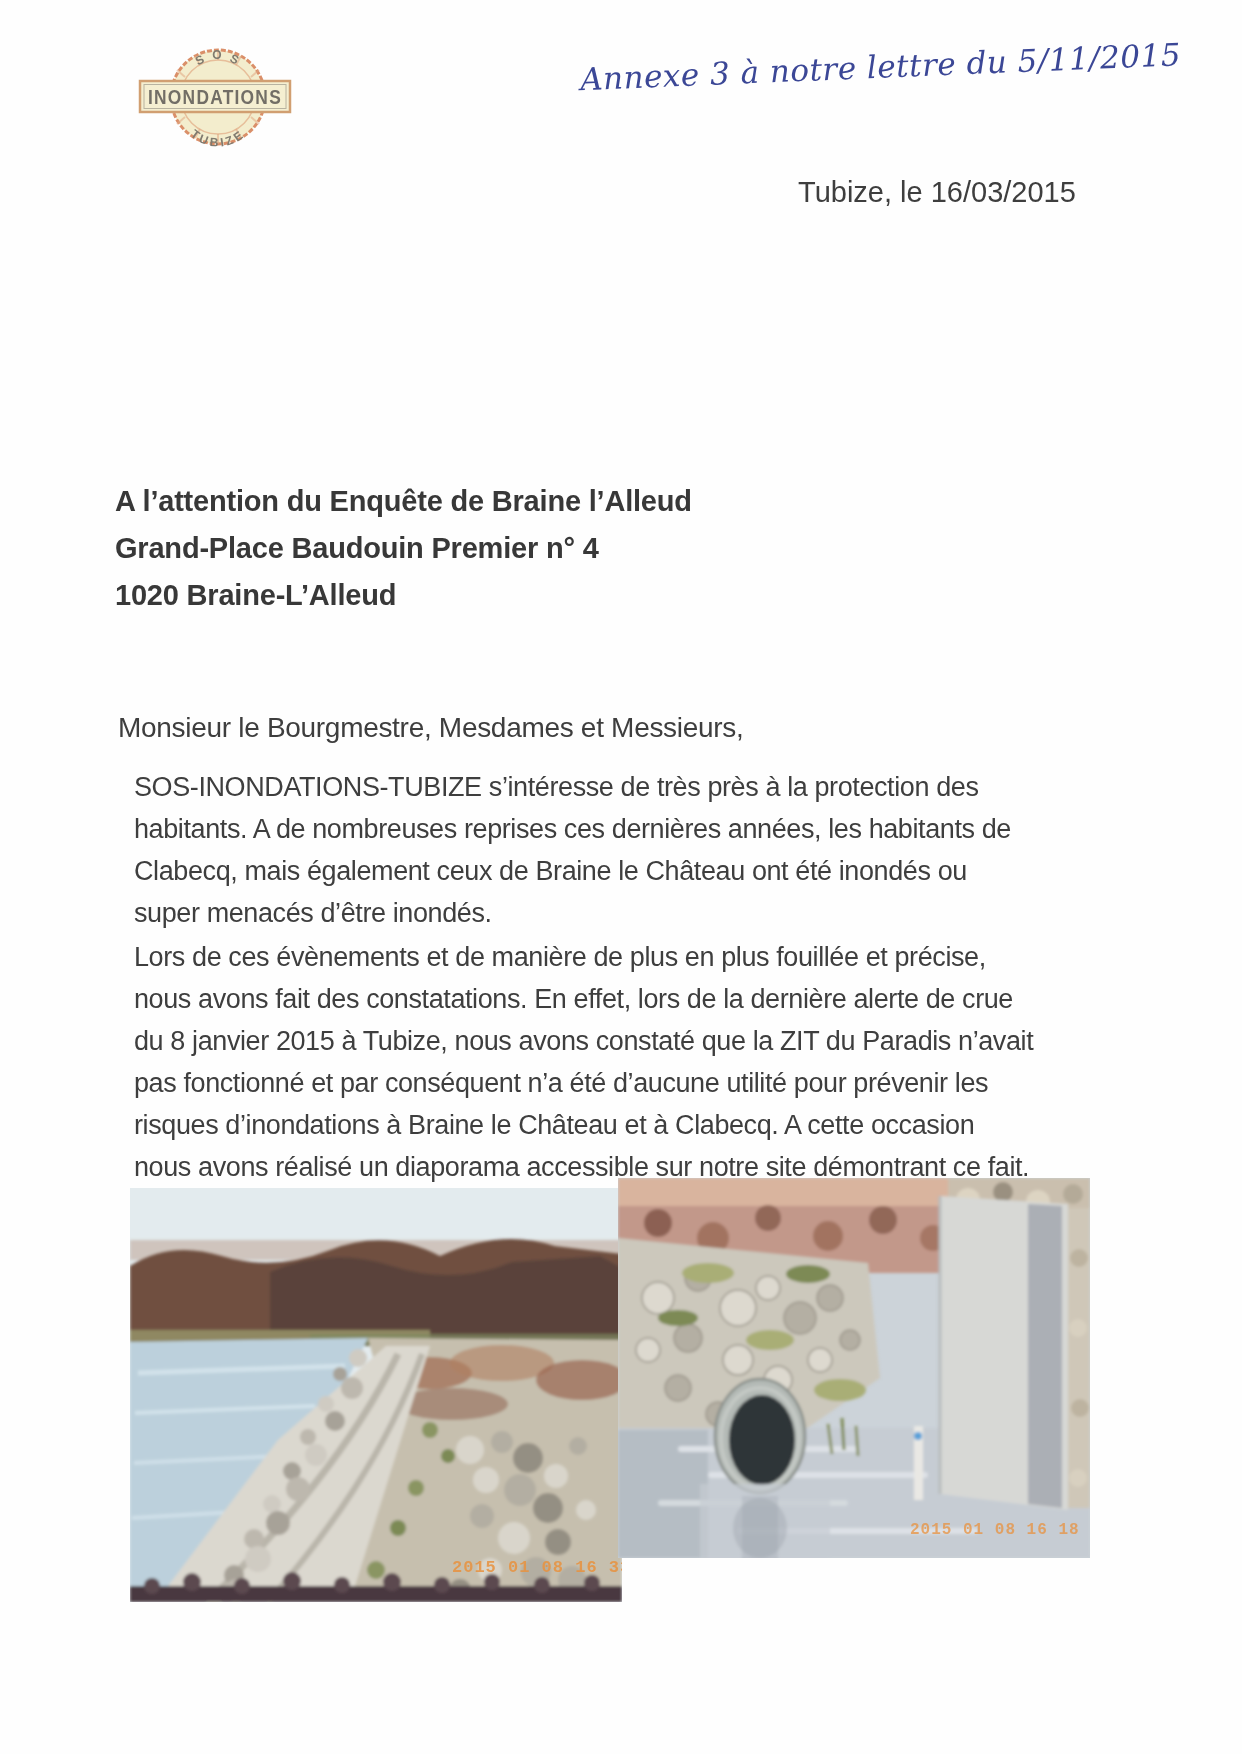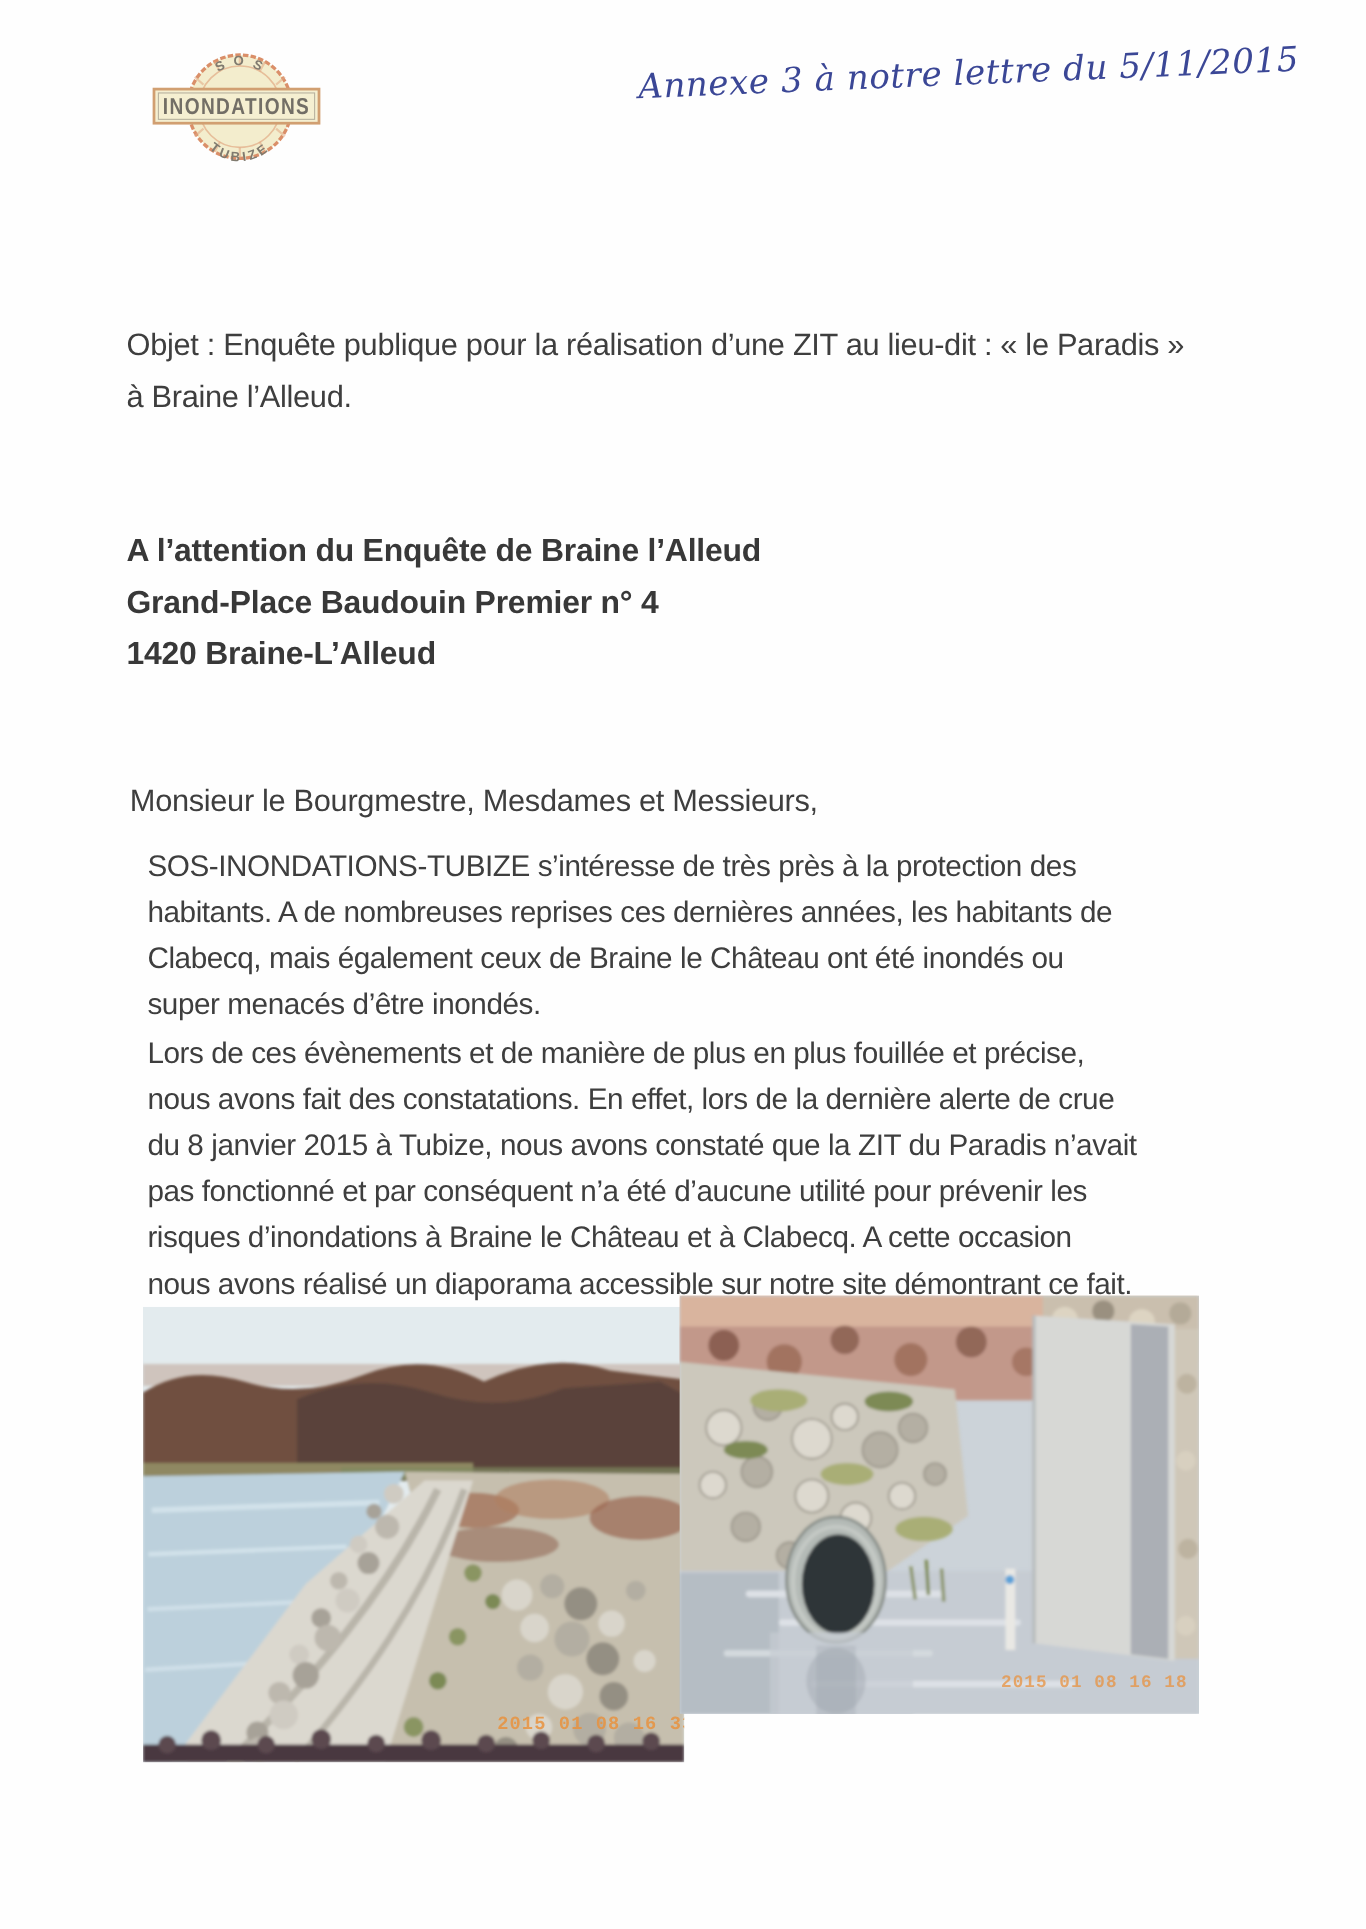--- a/index.html
+++ b/index.html
@@ -68,30 +68,27 @@
       <rect x="18" y="46.5" width="142" height="24" fill="none" stroke="#8a8478" stroke-width="1" opacity="0.6"></rect>
       <text x="89" y="66" text-anchor="middle" font-family="Liberation Sans, sans-serif" font-size="21" font-weight="bold" fill="#6b675e" letter-spacing="1.5" textLength="134" lengthAdjust="spacingAndGlyphs">INONDATIONS</text>
       <text font-family="Liberation Sans, sans-serif" font-size="12" font-weight="bold" fill="#7a7468" letter-spacing="3">
         <textPath href="#arcBottom" startOffset="50%" text-anchor="middle">TUBIZE</textPath>
       </text>
     </g>
   </svg>
 
   <div class="handwriting">Annexe 3  à notre lettre du 5/11/2015</div>
 
-
-  <div class="subject">
-    <div>Objet : Enquête publique pour la réalisation d’une ZIT au lieu-dit : « le Paradis »</div>
-    <div>à Braine l’Alleud.</div>
-  </div>
+  <div class="date-line">Tubize, le 16/03/2015</div>
+
 
   <div class="recipient">
     <div>A l’attention du Enquête de Braine l’Alleud</div>
     <div>Grand-Place Baudouin Premier  n° 4</div>
-    <div>1420 Braine-L’Alleud</div>
+    <div>1020 Braine-L’Alleud</div>
   </div>
 
   <div class="salutation">Monsieur le Bourgmestre, Mesdames et Messieurs,</div>
 
   <div class="body-text">
     <p>SOS-INONDATIONS-TUBIZE s’intéresse de très près à la protection des habitants. A de nombreuses reprises ces dernières années, les habitants de Clabecq, mais également ceux de Braine le Château ont été inondés ou super menacés d’être inondés.</p>
     <p>Lors de ces évènements et de manière de plus en plus fouillée et précise, nous avons fait des constatations. En effet, lors de la dernière alerte de crue du 8 janvier 2015 à Tubize, nous avons constaté que la ZIT du Paradis n’avait pas fonctionné et par conséquent n’a été d’aucune utilité pour prévenir les risques d’inondations à Braine le Château et à Clabecq. A cette occasion nous avons réalisé un diaporama accessible sur notre site démontrant ce fait.</p>
   </div>
 
   <div class="photo-strip">

